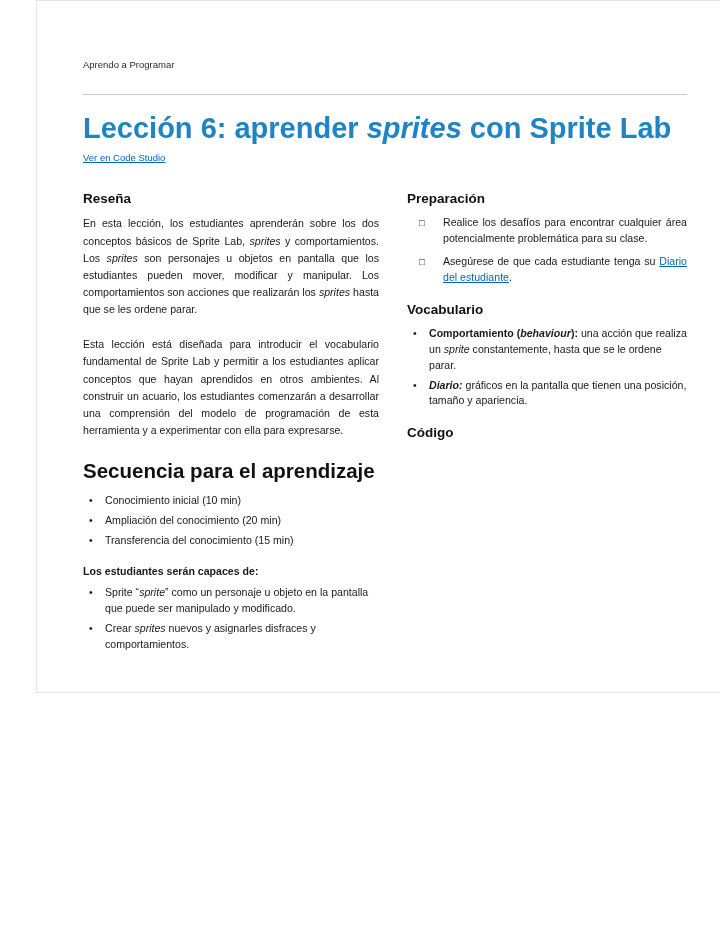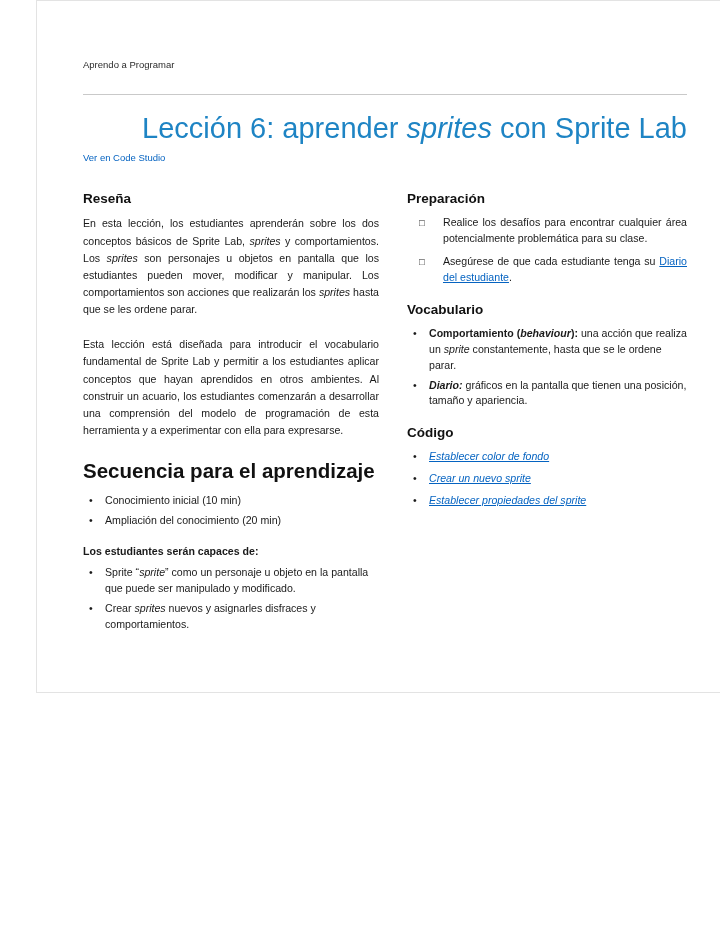--- a/index.html
+++ b/index.html
@@ -2,23 +2,23 @@
 <html><head>
 <meta charset="utf-8">
 <style>
   html,body{margin:0;padding:0;background:#fff;}
   body{width:720px;height:932px;font-family:"Liberation Sans",sans-serif;color:#1a1a1a;}
   .page{position:relative;width:720px;height:693px;box-sizing:border-box;
         background:#fff;border:1px solid #e3e3e3;padding:58px 68px 0 46px;overflow:hidden;margin-left:36px;}
   .header-text{font-size:9.5px;color:#2b2b2b;}
   .rule{border:none;border-top:1px solid #c9c9c9;height:0;margin:0;}
   .top-rule{margin-top:24px;}
-  h1.title{margin:17px 0 0 0;font-size:29px;line-height:1.15;color:#1e84c4;font-weight:normal;text-align:right;}
+  h1.title{margin:17px 0 0 0;font-size:29px;line-height:1.15;color:#1e84c4;font-weight:bold;}
   .small-link{display:inline-block;margin-top:7px;font-size:9.5px;color:#0563c1;
-              cursor:pointer;}
+              text-decoration:underline;cursor:pointer;}
   .columns{display:flex;gap:28px;margin-top:26px;}
   .col-left{flex:0 0 296px;width:296px;}
   .col-right{flex:1;min-width:0;}
   h2.section{font-size:13.5px;font-weight:bold;color:#111;margin:0 0 9px 0;}
   h2.section.spaced{margin-top:16px;}
   h2.big{font-size:20.5px;font-weight:bold;color:#111;margin:20px 0 10px 0;}
   p.body{font-size:10.6px;line-height:1.62;text-align:justify;margin:0 0 18px 0;}
   ul{list-style:none;margin:0 0 12px 0;padding:0;font-size:10.6px;line-height:1.5;}
   ul li{position:relative;padding-left:22px;margin-bottom:4px;}
   ul.bullets li::before{content:"\2022";position:absolute;left:6px;color:#1a1a1a;}
@@ -49,20 +49,21 @@
     <div class="col-left">
       <h2 class="section">Reseña</h2>
       <p class="body"><span>En esta lección, los estudiantes aprenderán sobre los dos conceptos básicos de Sprite Lab, </span><span style="font-style: italic;">sprites</span><span> y comportamientos. Los </span><span style="font-style: italic;">sprites</span><span> son personajes u objetos en pantalla que los estudiantes pueden mover, modificar y manipular. Los comportamientos son acciones que realizarán los </span><span style="font-style: italic;">sprites</span><span> hasta que se les ordene parar.</span></p>
 
       <p class="body"><span>Esta lección está diseñada para introducir el vocabulario fundamental de Sprite Lab y permitir a los estudiantes aplicar conceptos que hayan aprendidos en otros ambientes. Al construir un acuario, los estudiantes comenzarán a desarrollar una comprensión del modelo de programación de esta herramienta y a experimentar con ella para expresarse.</span></p>
 
       <h2 class="big">Secuencia para el aprendizaje</h2>
       <ul class="bullets">
         <li>Conocimiento inicial (10 min)</li>
         <li>Ampliación del conocimiento (20 min)</li>
+        <li>Transferencia del conocimiento (15 min)</li>
       </ul>
 
       <p class="bold-line">Los estudiantes serán capaces de:</p>
       <ul class="bullets">
         <li><span>Sprite “</span><span style="font-style: italic;">sprite</span><span>” como un personaje u objeto en la pantalla que puede ser manipulado y modificado.</span></li>
         <li><span>Crear </span><span style="font-style: italic;">sprites</span><span> nuevos y asignarles disfraces y comportamientos.</span></li>
       </ul>
     </div>
 
     <div class="col-right">
@@ -72,31 +73,20 @@
         <li><span>Asegúrese de que cada estudiante tenga su </span><span class="link">Diario del estudiante</span><span>.</span></li>
       </ul>
 
       <h2 class="section spaced">Vocabulario</h2>
       <ul class="bullets">
         <li><span style="font-weight: bold;">Comportamiento (</span><span style="font-style: italic; font-weight: bold;">behaviour</span><span style="font-weight: bold;">):</span><span> una acción que realiza un </span><span style="font-style: italic;">sprite</span><span> constantemente, hasta que se le ordene parar.</span></li>
         <li><span style="font-style: italic; font-weight: bold;">Diario:</span><span> gráficos en la pantalla que tienen una posición, tamaño y apariencia.</span></li>
       </ul>
 
       <h2 class="section spaced">Código</h2>
-      <ul class="bullets links-list">
-        <li>
-          <span class="link italic">Establecer color de fondo</span>
-        </li>
-        <li>
-          <span class="link italic">Crear un nuevo sprite</span>
-        </li>
-        <li>
-          <span class="link italic">Establecer propiedades del sprite</span>
-        </li>
-      </ul>
     </div>
 
   </div>
 
   <div class="footer">
     <div class="rule"></div>
     <div class="footer-row">
       <span class="brand"><span>Ideo</span><span style="font-weight: bold;">Digital</span></span>
       <span class="page-num">37</span>
     </div>

